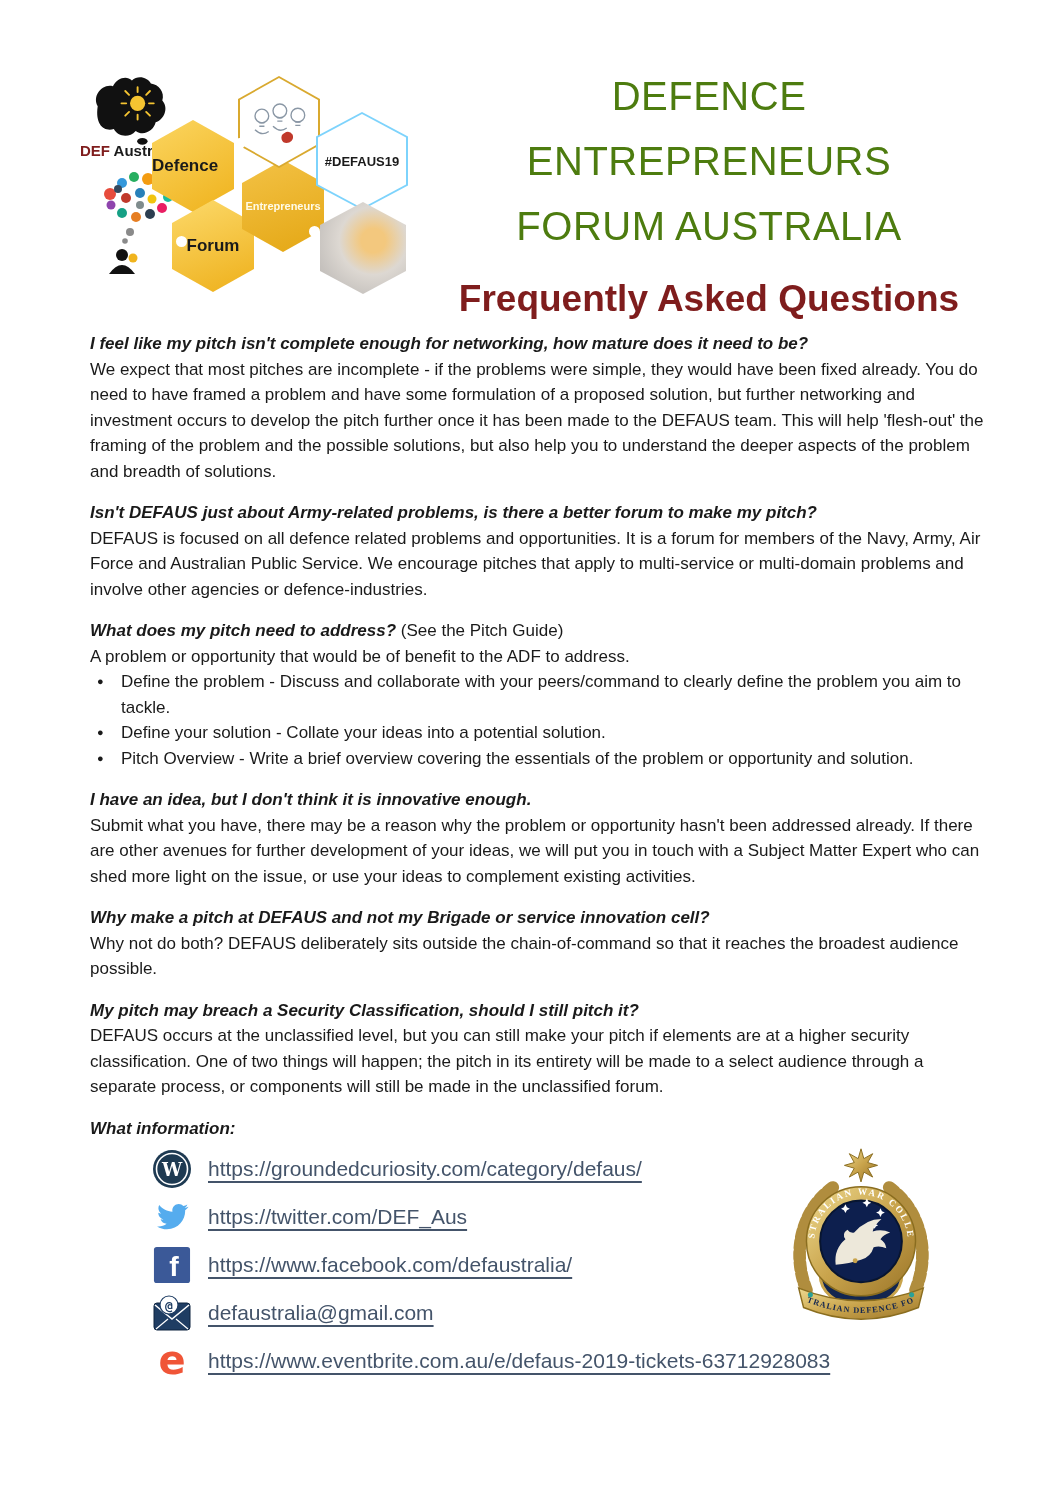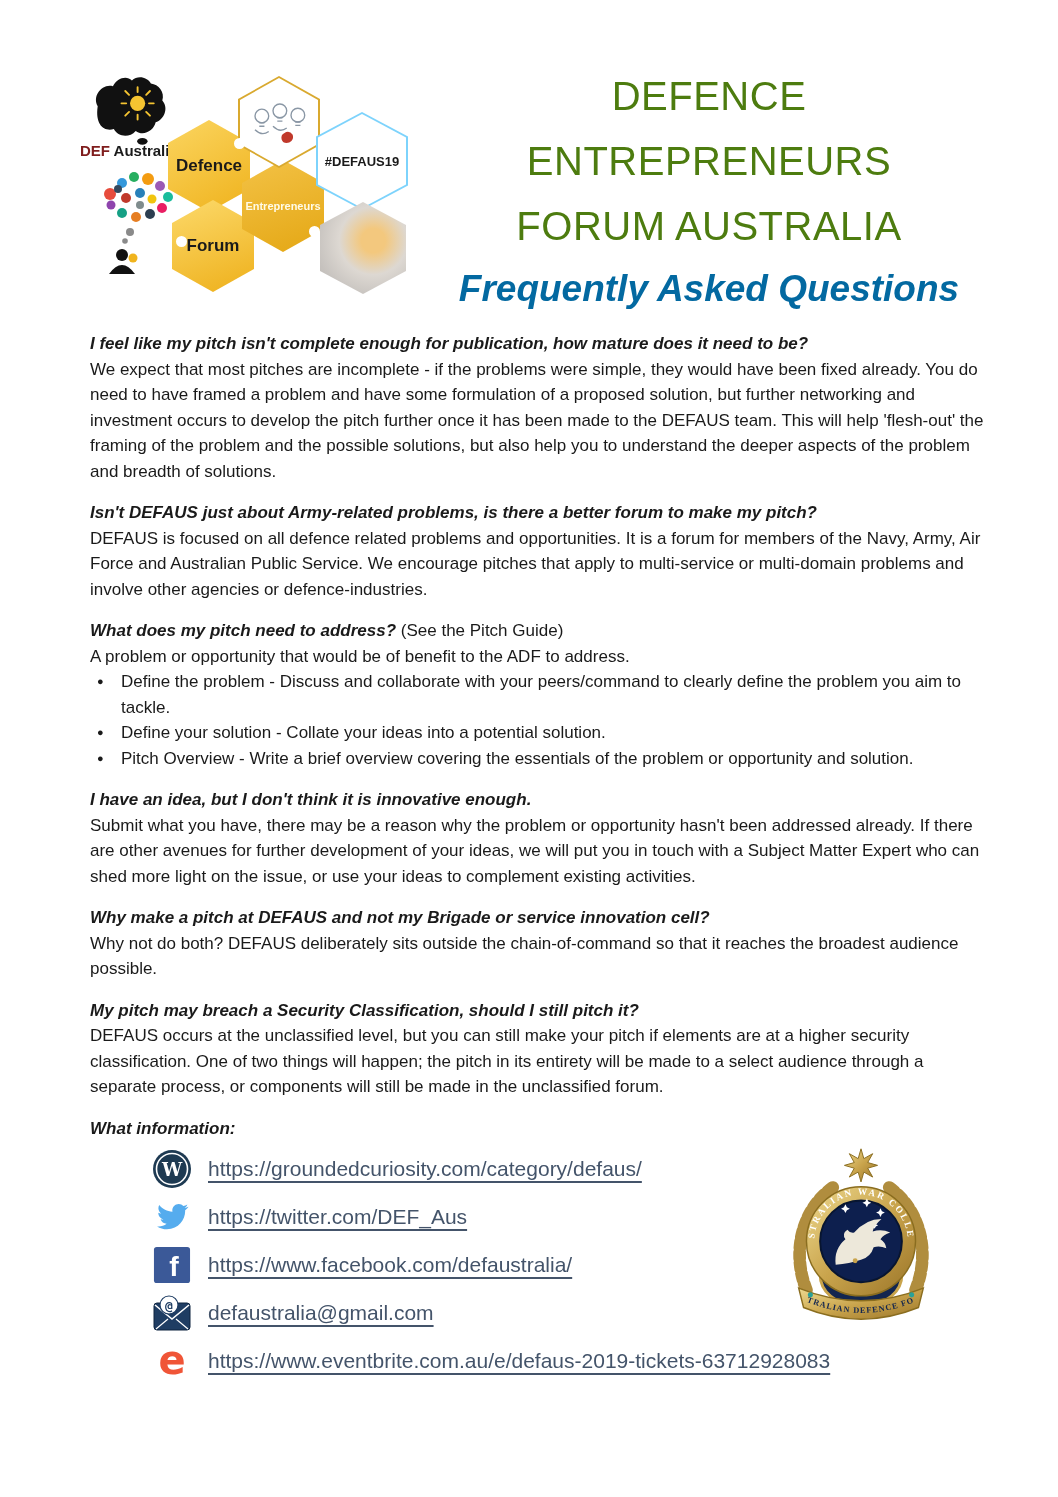--- a/index.html
+++ b/index.html
@@ -13,37 +13,37 @@
   .logo { position:absolute; left:72px; top:68px; width:362px; height:222px; }
   .logo svg, .logo div { position:absolute; }
   .brand { left:8px; top:74px; width:120px; font-size:15px; font-weight:bold; position:absolute; }
   .brand .def { color:#7f1d1d; }
   .brand .rest { color:#1a1a1a; }
 
   .hex { position:absolute; clip-path:polygon(50% 0%,100% 25%,100% 75%,50% 100%,0% 75%,0% 25%); }
   .hex-inner { position:absolute; inset:2px; clip-path:polygon(50% 0%,100% 25%,100% 75%,50% 100%,0% 75%,0% 25%);
                display:flex; align-items:center; justify-content:center; }
   .hex-label { font-weight:bold; color:#1a1a1a; }
-  .hex-defence   { left:96px;  top:52px;  width:82px; height:92px; background:linear-gradient(150deg,#FBD560,#EFB21C); display:flex;align-items:center;justify-content:center; }
+  .hex-defence   { left:80px;  top:52px;  width:82px; height:92px; background:linear-gradient(150deg,#FBD560,#EFB21C); display:flex;align-items:center;justify-content:flex-start; }
   .hex-forum     { left:100px; top:132px; width:82px; height:92px; background:linear-gradient(160deg,#FCD96A,#EEB01B); display:flex;align-items:center;justify-content:center; }
   .hex-entre     { left:170px; top:92px;  width:82px; height:92px; background:linear-gradient(160deg,#F3C246,#E4A714); display:flex;align-items:center;justify-content:center; }
   .hex-entre .hex-label { font-size:11px; color:#fffbe8; }
   .hex-defence .hex-label, .hex-forum .hex-label { font-size:17px; }
   .hex-bulbs     { left:166px; top:8px;   width:82px; height:92px; background:#D9A92F; }
   .hex-bulbs .hex-inner { background:#fff; }
   .hex-defaus    { left:244px; top:44px;  width:92px; height:98px; background:#7dd3fc; }
   .hex-defaus .hex-inner { background:#fff; }
   .hex-defaus .hex-label { font-size:13px; }
   .hex-marble    { left:248px; top:134px; width:86px; height:92px;
                    background:radial-gradient(circle at 62% 42%, #f3c87e 0 16%, #ddd8d2 45%, #c7c3bf 75%, #b9b5b1 100%); }
   .dot { position:absolute; width:11px; height:11px; border-radius:50%; background:#fff; }
 
   .titles { position:absolute; left:430px; top:64px; width:558px; text-align:center; }
   .title-line { font-size:40px; line-height:65px; color:#4d7c0f; letter-spacing:0.5px; }
-  .subtitle { margin-top:9px; font-size:37px; font-weight:bold; font-style:italic; color:#0369a1; }
+  .subtitle { margin-top:19px; font-size:37px; font-weight:bold; color:#7f1d1d; }
 
   
   .faq-wrap { position:absolute; left:90px; top:331px; width:896px; }
   .faq { margin-bottom:16px; }
   .q { font-size:17px; line-height:25.5px; font-weight:bold; font-style:italic; }
   .q .plain { font-weight:normal; font-style:normal; }
   .a { font-size:17px; line-height:25.5px; }
   ul.bullets { list-style:none; margin:0; padding:0 0 0 31px; }
   ul.bullets li { position:relative; font-size:17px; line-height:25.5px; }
   ul.bullets li::before { content:"●"; position:absolute; left:-24px; top:0; font-size:11px; }
@@ -141,21 +141,21 @@
 
   <div class="titles">
     <div class="title-line">DEFENCE ENTREPRENEURS</div>
     <div class="title-line">FORUM AUSTRALIA</div>
     <div class="subtitle">Frequently Asked Questions</div>
   </div>
 
   <div class="faq-wrap">
 
     <div class="faq">
-      <div class="q">I feel like my pitch isn't complete enough for publication, how mature does it need to be?</div>
+      <div class="q">I feel like my pitch isn't complete enough for networking, how mature does it need to be?</div>
       <div class="a">We expect that most pitches are incomplete - if the problems were simple, they would have been fixed already. You do need to have framed a problem and have some formulation of a proposed solution, but further networking and investment occurs to develop the pitch further once it has been made to the DEFAUS team. This will help 'flesh-out' the framing of the problem and the possible solutions, but also help you to understand the deeper aspects of the problem and breadth of solutions.</div>
     </div>
 
     <div class="faq">
       <div class="q">Isn't DEFAUS just about Army-related problems, is there a better forum to make my pitch?</div>
       <div class="a">DEFAUS is focused on all defence related problems and opportunities. It is a forum for members of the Navy, Army, Air Force and Australian Public Service. We encourage pitches that apply to multi-service or multi-domain problems and involve other agencies or defence-industries.</div>
     </div>
 
     <div class="faq">
       <div class="q"><span>What does my pitch need to address?</span><span class="plain"> (See the Pitch Guide)</span></div>

